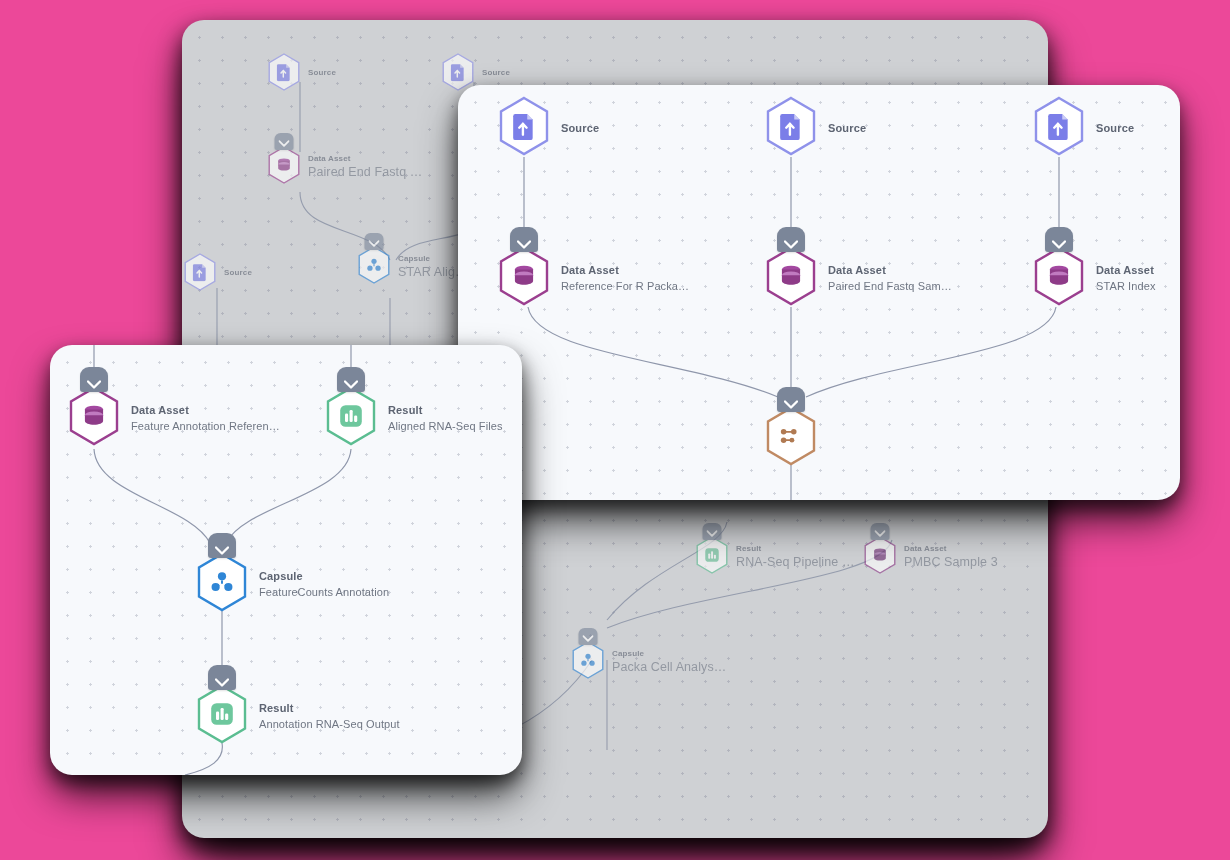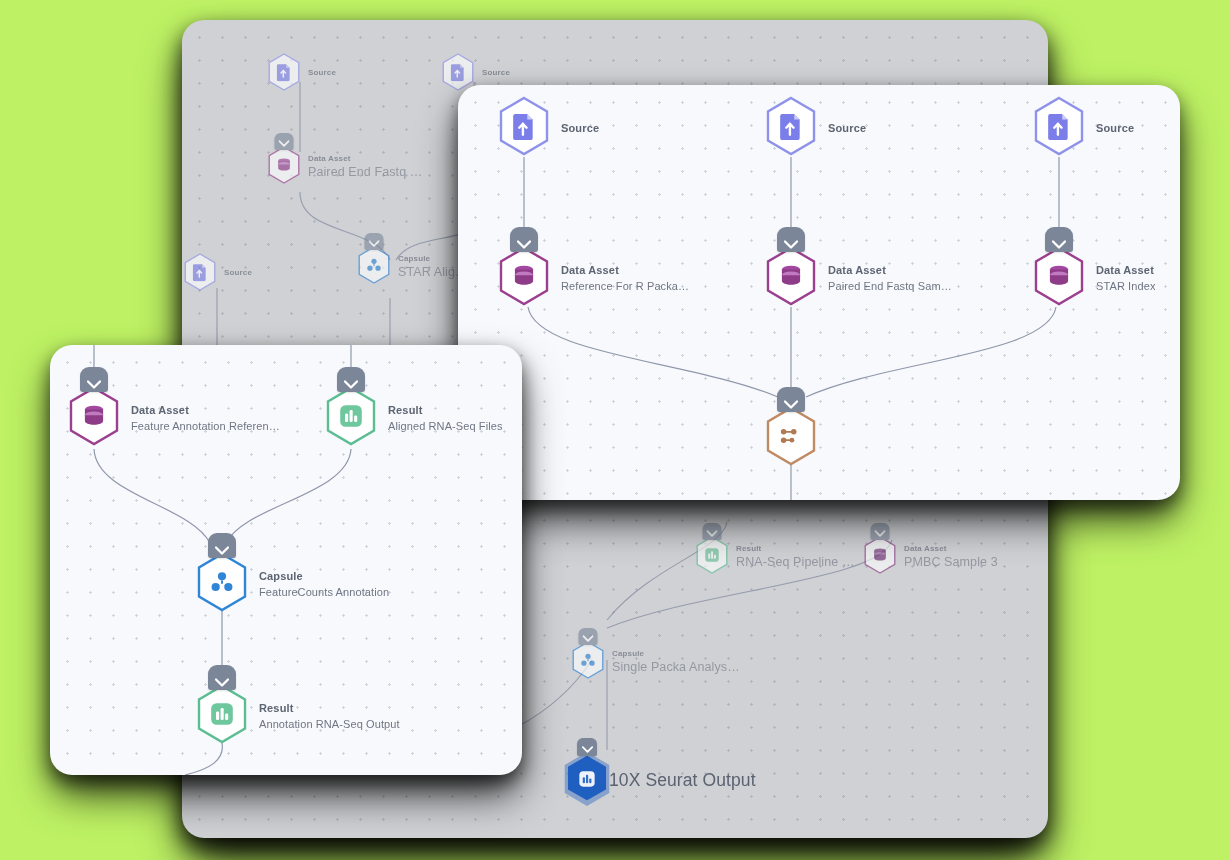--- a/index.html
+++ b/index.html
@@ -1,19 +1,19 @@
 <!DOCTYPE html>
 <html><head>
 <meta charset="utf-8">
 <style>
   html,body{margin:0;padding:0;background:#000;}
   body{width:1230px;height:860px;position:relative;overflow:hidden;
        font-family:"Liberation Sans","DejaVu Sans",sans-serif;}
 
-  .stage{position:absolute;inset:0;width:1230px;height:860px;background:#bef264;}
+  .stage{position:absolute;inset:0;width:1230px;height:860px;background:#ec4899;}
 
   
   .panel{position:absolute;border-radius:22px;overflow:hidden;}
   .panel .dots{position:absolute;inset:0;
       background-image:radial-gradient(circle, rgba(120,125,145,.30) 1px, transparent 1.2px);
       background-size:23px 23px;background-position:6px 6px;}
   .panel .canvas{position:absolute;inset:0;}
 
   #panel-back{left:182px;top:20px;width:866px;height:818px;
       box-shadow:0 26px 46px -6px rgba(0,0,0,.95), 0 10px 22px rgba(0,0,0,.8);
@@ -252,48 +252,24 @@
             <svg width="16" height="16" viewBox="0 0 22 22">
                 <circle cx="11" cy="6" r="3.6" fill="#2f86d6"></circle>
                 <circle cx="5.4" cy="15.4" r="3.6" fill="#2f86d6"></circle>
                 <circle cx="16.6" cy="15.4" r="3.6" fill="#2f86d6"></circle>
                 <path d="M11 9.6v3M8.4 13.4l-1.4 1M13.6 13.4l1.4 1" stroke="#2f86d6" stroke-width="1.6"></path>
               </svg>
           </span>
         </div>
         <div class="labels">
           <div class="kind">Capsule</div>
-          <div class="title">Single Packa Analys…</div>
-        </div>
-      </div>
-
-      <div class="node" style="left:379px;top:730px;">
-        <div class="hexwrap">
-          <div class="cap" style="width:20px;height:18px;top:-12px;border-radius:6px 6px 2px 2px;">
-            <svg width="11" height="7" viewBox="0 0 14 9">
-                <path d="M1 1.5l6 6 6-6" stroke="#fff" stroke-width="2.3" fill="none" stroke-linecap="round" stroke-linejoin="round"></path>
-              </svg>
-          </div>
-          <svg width="52" height="58" viewBox="0 0 56 62">
-            <polygon points="28,2 52,15.8 52,46.2 28,60 4,46.2 4,15.8" fill="#4e7bc4" opacity=".55"></polygon>
-            <polygon points="28,6 48.5,17.8 48.5,42.2 28,54 7.5,42.2 7.5,17.8" fill="#1f5fbf"></polygon>
-          </svg>
-          <span style="position:absolute;left:50%;top:50%;transform:translate(-50%,-50%)">
-            <svg width="17" height="17" viewBox="0 0 20 20">
-                <rect x="1" y="1" width="18" height="18" rx="4.5" fill="#eef3fb"></rect>
-                <rect x="5" y="8" width="2.6" height="7" rx="1.1" fill="#2f6fc9"></rect>
-                <rect x="8.8" y="5" width="2.6" height="10" rx="1.1" fill="#2f6fc9"></rect>
-                <rect x="12.6" y="9.5" width="2.6" height="5.5" rx="1.1" fill="#2f6fc9"></rect>
-              </svg>
-          </span>
-        </div>
-        <div class="labels" style="margin-left:-4px">
-          <div class="title" style="font-size:17.5px;color:#5b6270;">10X Seurat Output</div>
-        </div>
-      </div>
+          <div class="title">Packa Cell Analys…</div>
+        </div>
+      </div>
+
 
     </div>
   </div>
 
   <div class="panel" id="panel-right">
     <div class="canvas">
       <div class="dots"></div>
 
       <svg class="edges" width="722" height="415">
         <g fill="none" stroke="#8f97ab" stroke-width="1.2">

